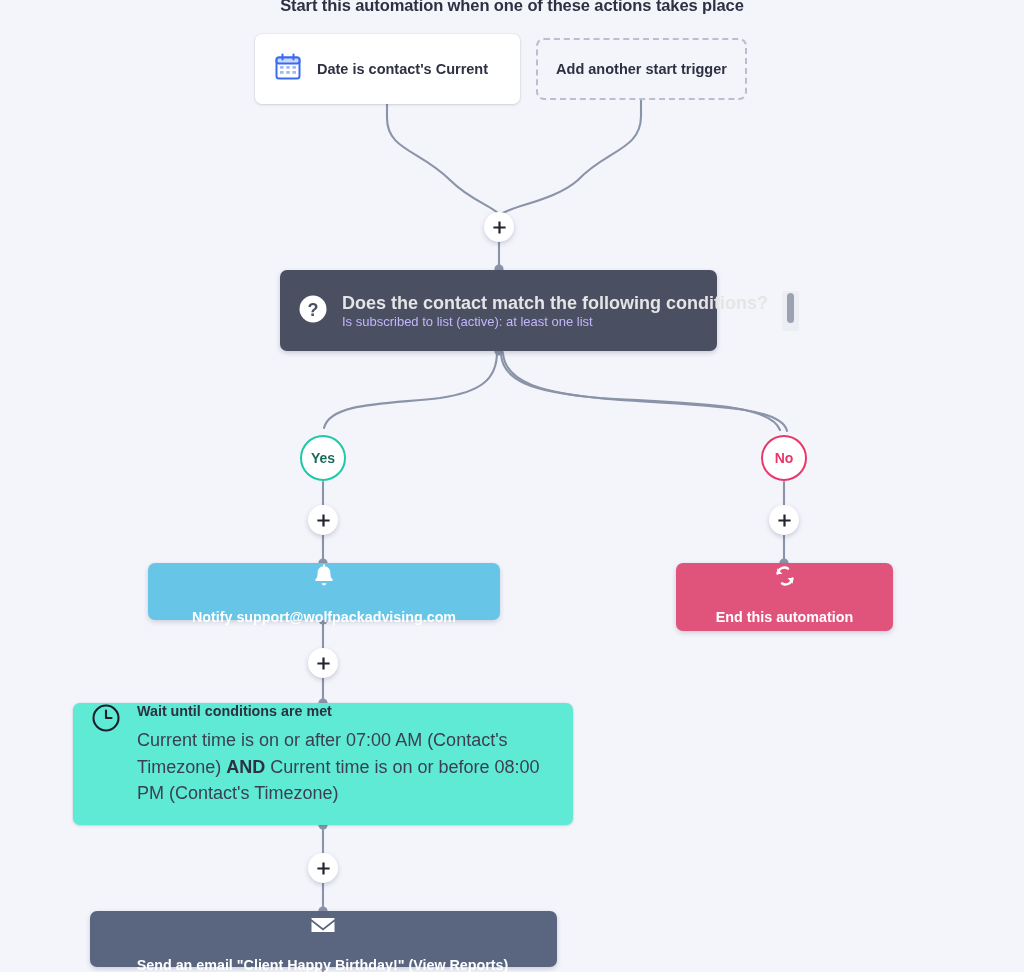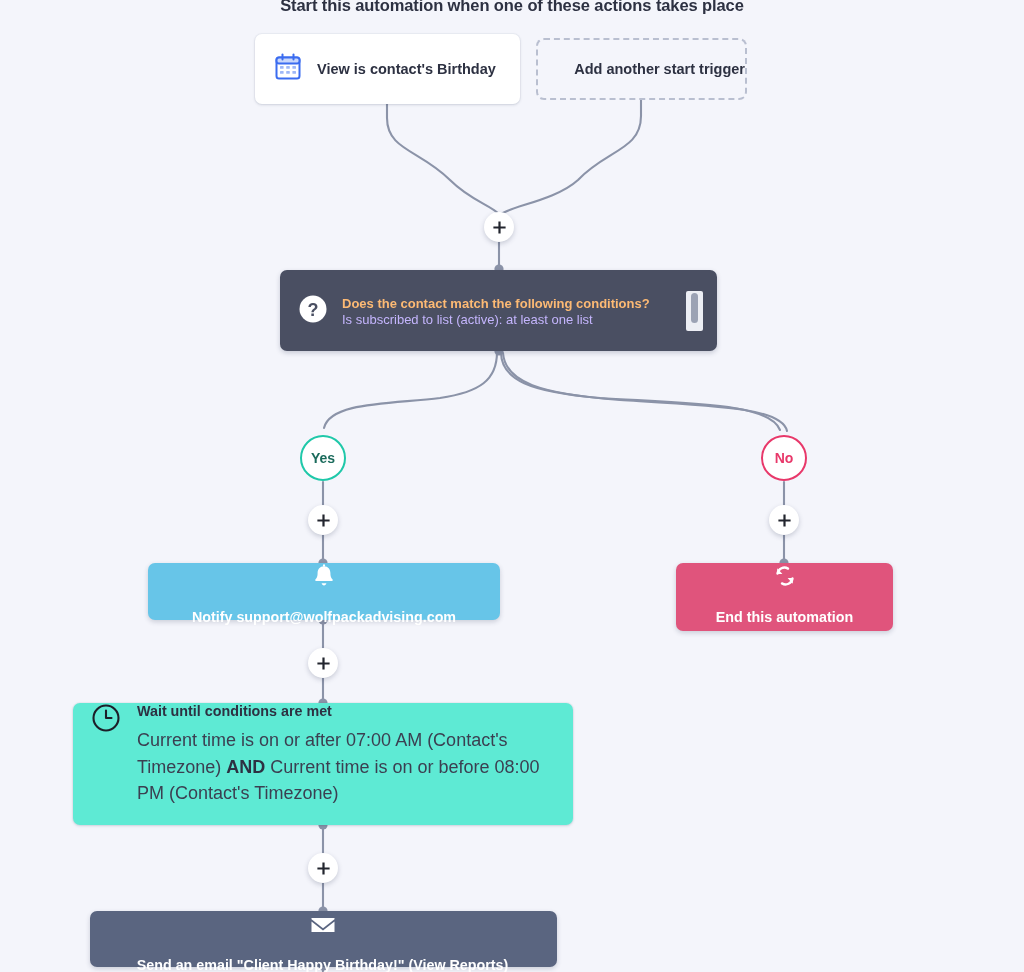--- a/index.html
+++ b/index.html
@@ -60,21 +60,21 @@
     font-weight: bold;
     color: #2d3142;
     white-space: nowrap;
   }
   .add-trigger {
     border: 2px dashed #b9bfd0;
     border-radius: 8px;
     background: transparent;
     display: flex;
     align-items: center;
-    justify-content: flex-end;
+    justify-content: center;
   }
   .add-trigger .label {
     font-size: 14.5px;
     font-weight: bold;
     color: #2d3142;
     white-space: nowrap;
   }
 
   
   .plus-btn {
@@ -96,23 +96,23 @@
     border-radius: 7px;
     box-shadow: 0 2px 5px rgba(40,50,80,.22);
     display: flex;
     align-items: center;
     padding: 0 14px 0 18px;
     gap: 14px;
     position: relative;
   }
   .cond-text { flex: 1; }
   .cond-title {
-    font-size: 13px;
-    font-weight: bold;
-    color: #fdba74;
+    font-size: 18px;
+    font-weight: bold;
+    color: #e5e5e5;
     white-space: nowrap;
     margin-bottom: 8px;
   }
   .cond-sub {
     font-size: 13px;
     color: #c4b5fd;
     white-space: nowrap;
   }
   .mini-scroll {
     width: 17px;
@@ -254,21 +254,21 @@
         <g fill="#9fb8f7">
           <rect x="7" y="14" width="3.6" height="2.8" rx="0.6"></rect>
           <rect x="13.2" y="14" width="3.6" height="2.8" rx="0.6"></rect>
           <rect x="19.4" y="14" width="3.6" height="2.8" rx="0.6"></rect>
           <rect x="7" y="19" width="3.6" height="2.8" rx="0.6"></rect>
           <rect x="13.2" y="19" width="3.6" height="2.8" rx="0.6"></rect>
           <rect x="19.4" y="19" width="3.6" height="2.8" rx="0.6"></rect>
         </g>
       </svg>
     </span>
-    <span class="label">View is contact's Birthday</span>
+    <span class="label">Date is contact's Current</span>
   </div>
 
   <div class="node add-trigger" style="left:536px; top:38px; width:211px; height:62px;">
     <span class="label">Add another start trigger</span>
   </div>
 
   <div class="node plus-btn" style="left:484px; top:212px;">
     <svg width="15" height="15" viewBox="0 0 15 15">
       <path d="M7.5 1.4 V13.6 M1.4 7.5 H13.6" stroke="#22252e" stroke-width="2.2" stroke-linecap="butt"></path>
     </svg>

